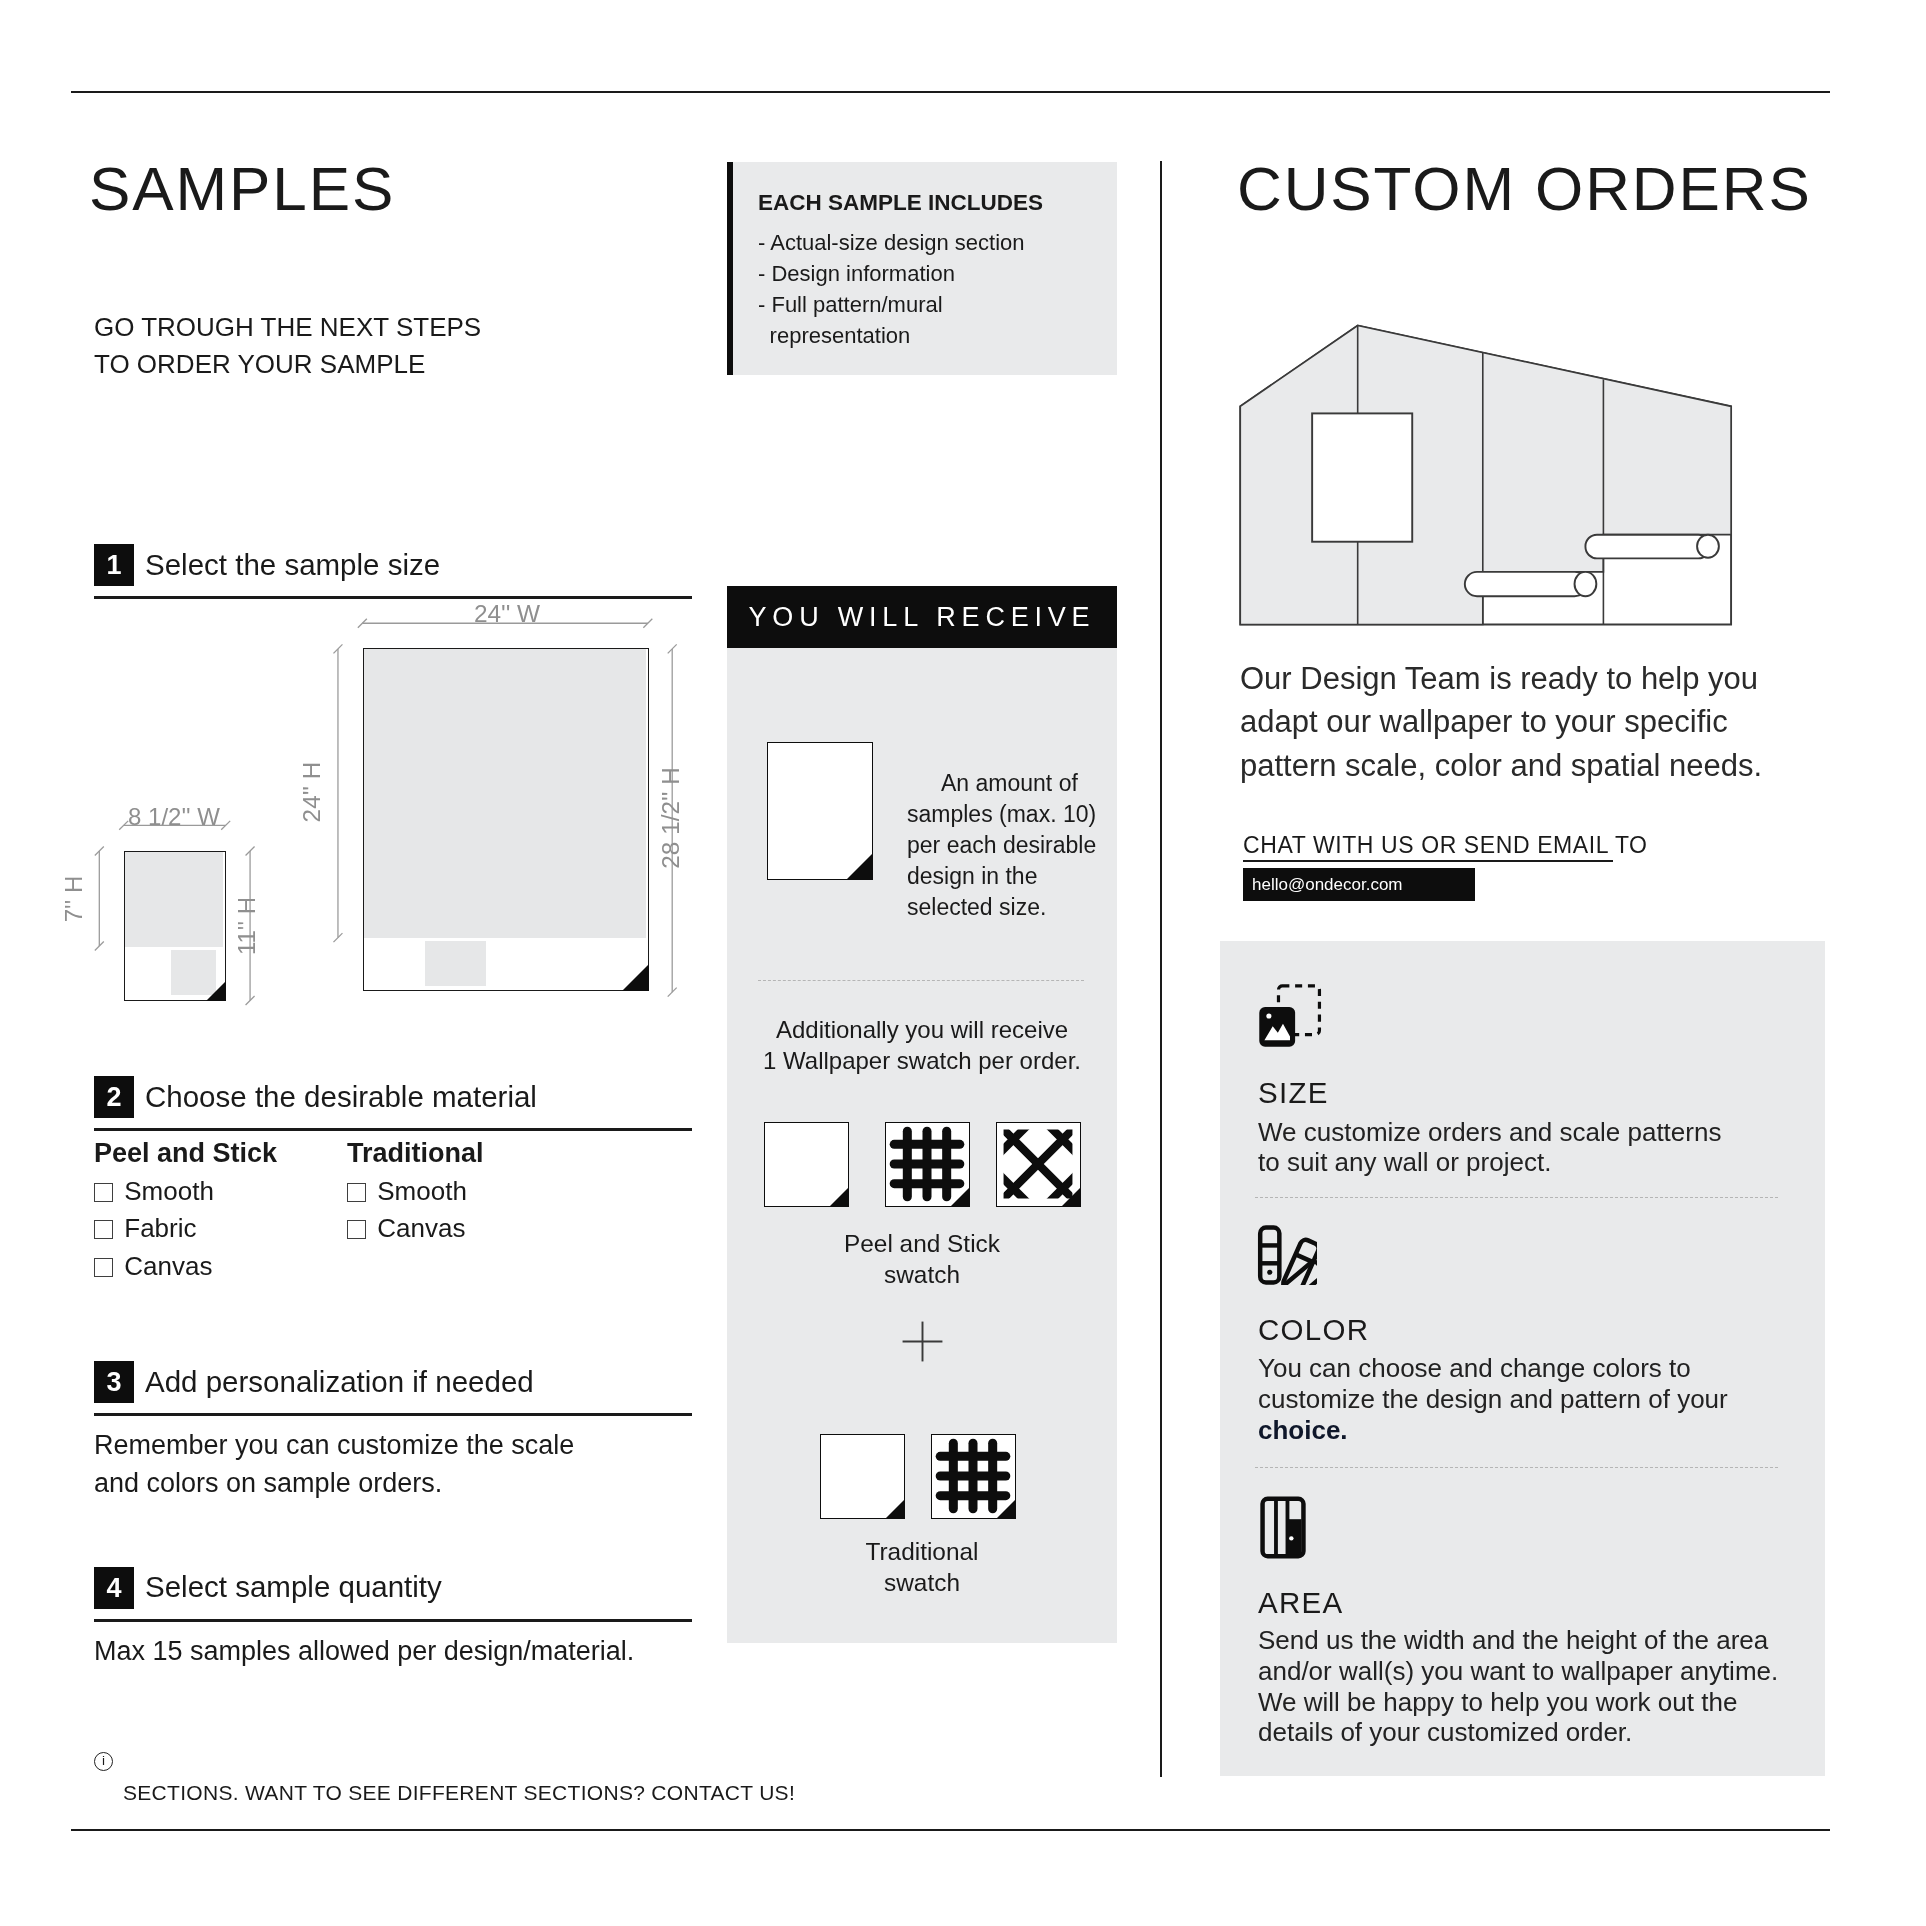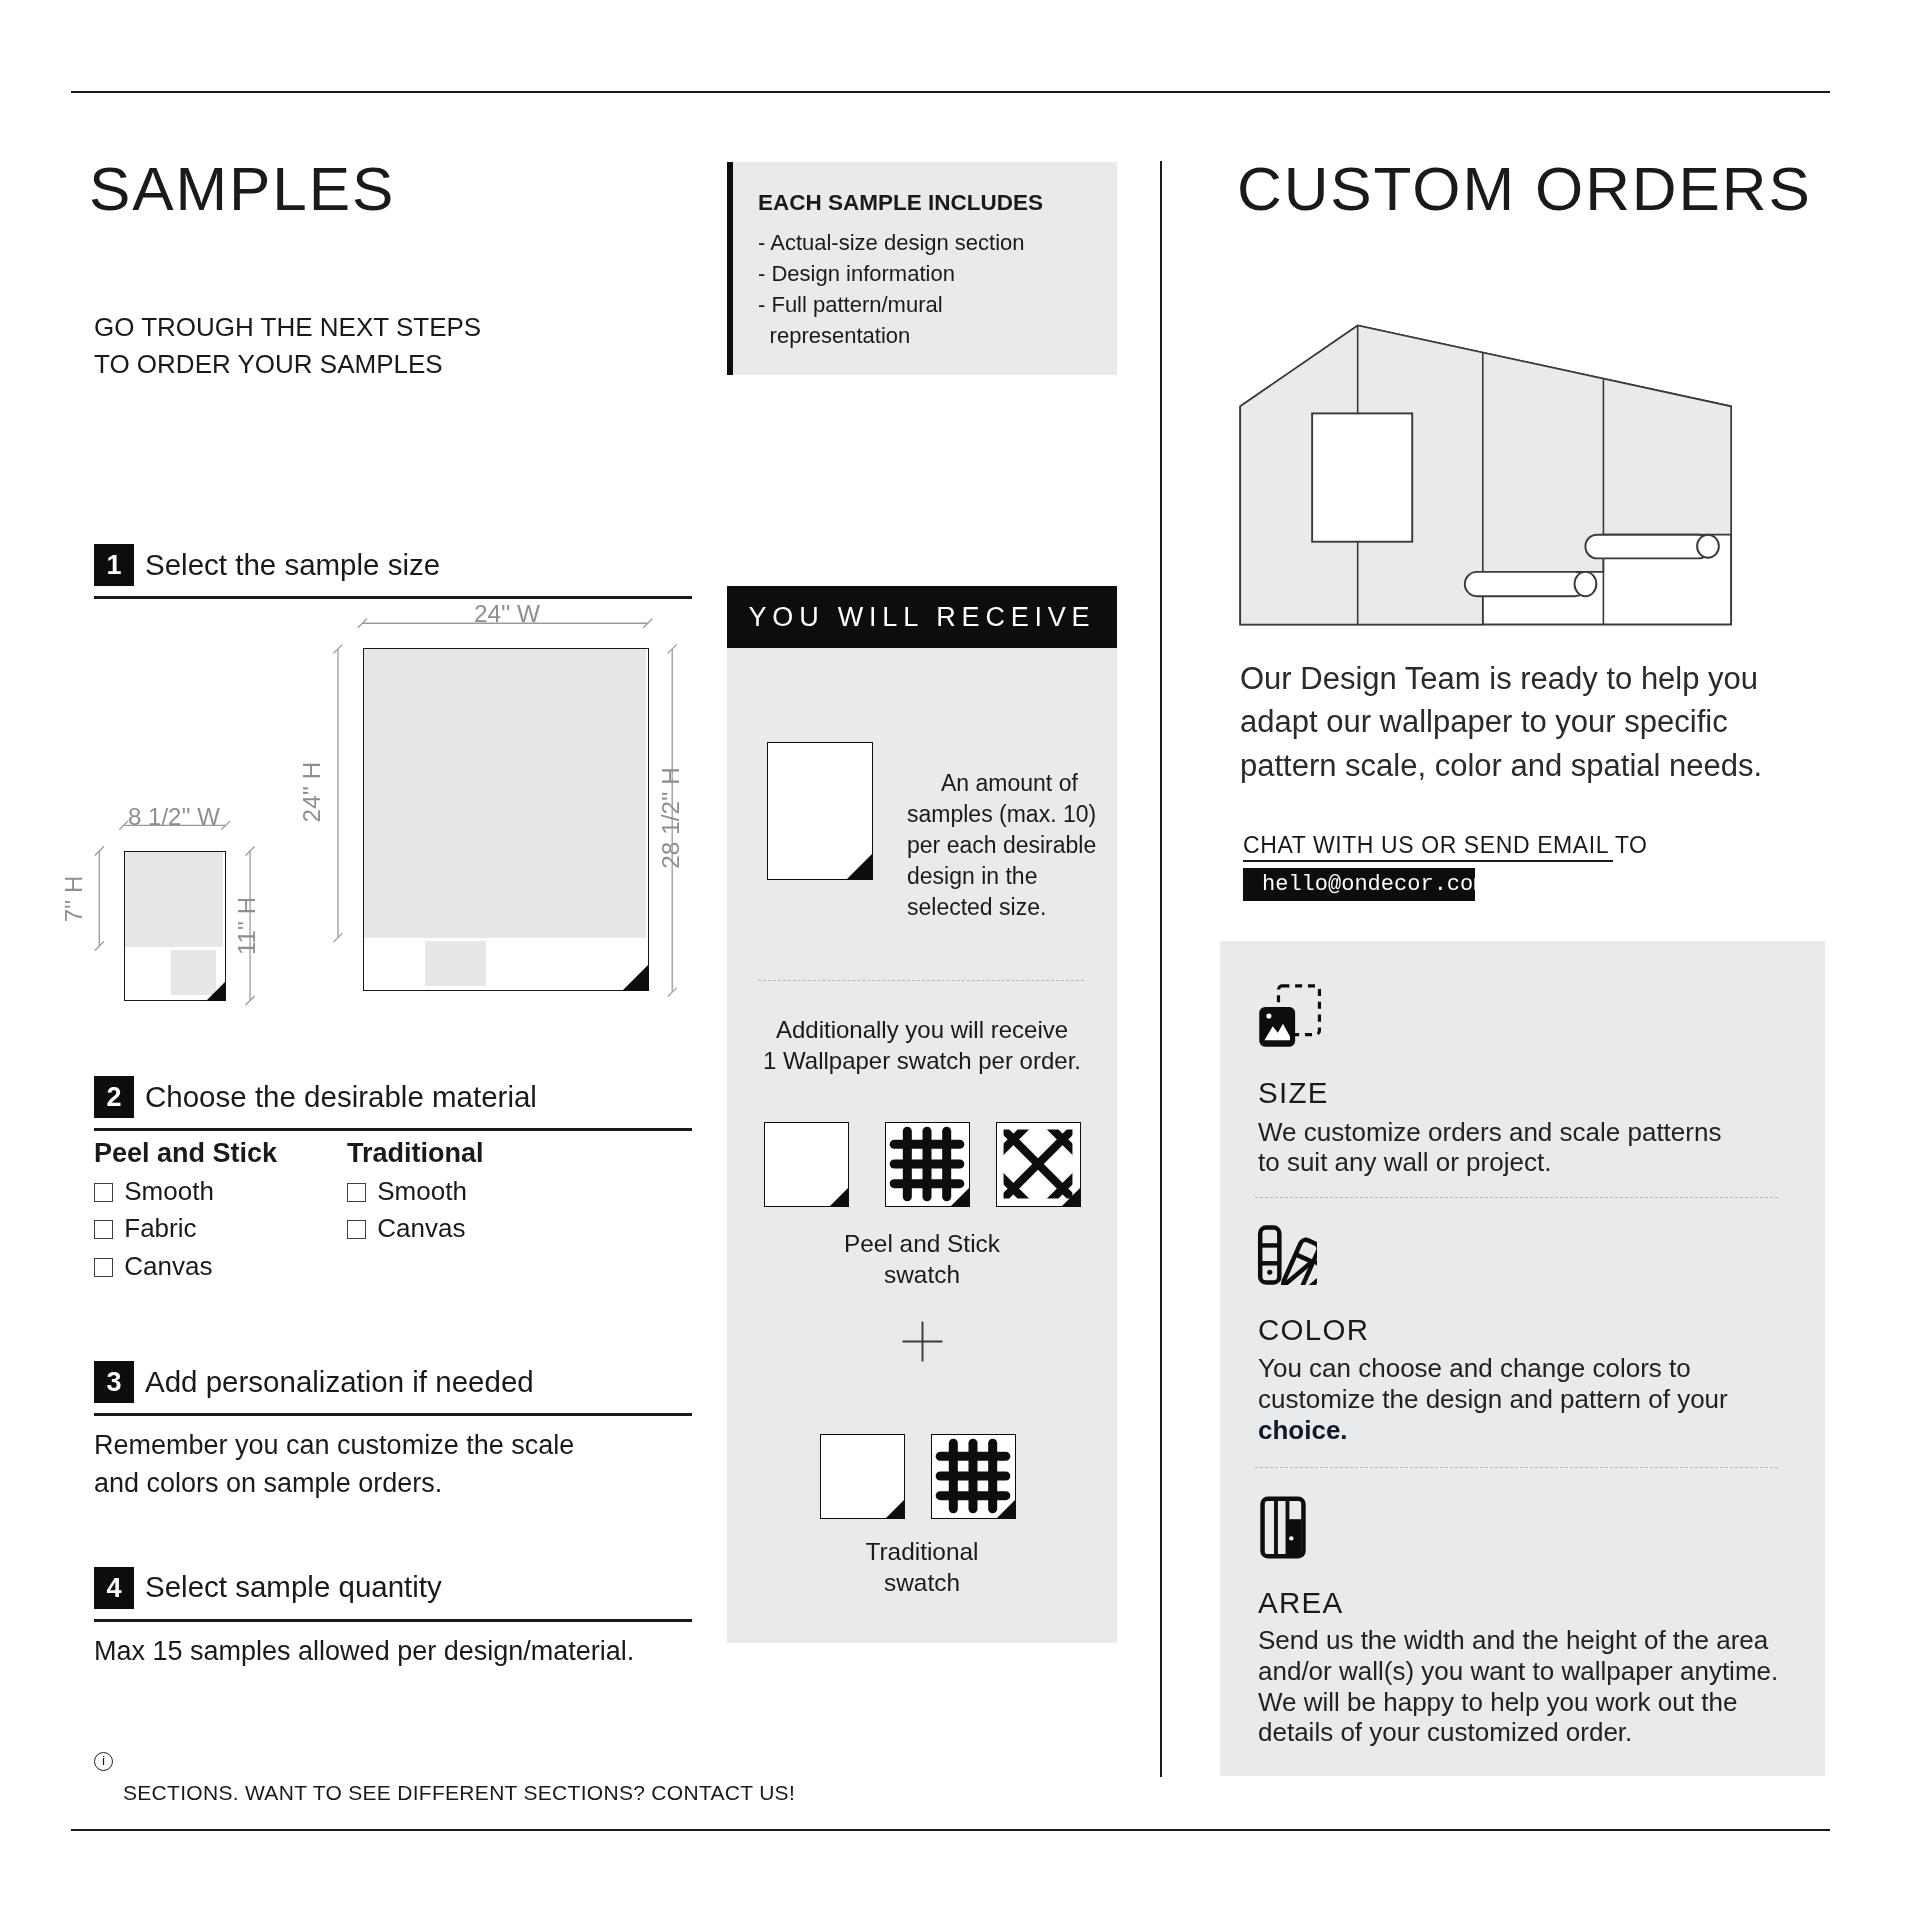--- a/index.html
+++ b/index.html
@@ -31,21 +31,21 @@
 
 <div id="canvas">
 
   <div class="abs rule" style="left:71px;top:91px;width:1759px;height:1.9px;"></div>
   <div class="abs rule" style="left:71px;top:1829px;width:1759px;height:1.9px;"></div>
   <div class="abs rule" style="left:1160px;top:161px;width:1.9px;height:1616px;"></div>
 
   <div class="abs big-title" style="left:89px;top:153px;">SAMPLES</div>
 
   <div class="abs body-txt" style="left:94px;top:312px;font-size:26px;">GO TROUGH THE NEXT STEPS</div>
-  <div class="abs body-txt" style="left:94px;top:349px;font-size:26px;">TO ORDER YOUR SAMPLES</div>
+  <div class="abs body-txt" style="left:94px;top:349px;font-size:26px;">TO ORDER YOUR SAMPLE</div>
 
   <div class="abs panel" style="left:727px;top:162px;width:390px;height:213px;">
     <div class="abs" style="left:0;top:0;width:6.4px;height:213px;background:#0d0d0d;"></div>
     <div class="abs" style="left:31px;top:28px;font-size:22.5px;font-weight:700;white-space:nowrap;">EACH SAMPLE INCLUDES</div>
     <div class="abs" style="left:31px;top:65px;font-size:22px;width:308px;line-height:31px;text-indent:-11.6px;padding-left:11.6px;">- Actual-size design section</div>
     <div class="abs" style="left:31px;top:96px;font-size:22px;width:308px;line-height:31px;text-indent:-11.6px;padding-left:11.6px;">- Design information</div>
     <div class="abs" style="left:31px;top:127px;font-size:22px;width:302px;line-height:31px;text-indent:-11.6px;padding-left:11.6px;">- Full pattern/mural representation</div>
   </div>
 
   <div class="abs num-box" style="left:94px;top:544px;">1</div>
@@ -229,21 +229,21 @@
     </g>
   </svg>
 
   <div class="abs nw" style="left:1240px;top:661px;font-size:31px;color:#2a2a2a;">Our Design Team is ready to help you</div>
   <div class="abs nw" style="left:1240px;top:704px;font-size:31px;color:#2a2a2a;">adapt our wallpaper to your specific</div>
   <div class="abs nw" style="left:1240px;top:748px;font-size:31px;color:#2a2a2a;">pattern scale, color and spatial needs.</div>
 
   <div class="abs nw" style="left:1243px;top:832px;font-size:23px;letter-spacing:0.6px;">CHAT WITH US OR SEND EMAIL TO</div>
   <div class="abs rule" style="left:1243px;top:860px;width:370px;height:1.9px;"></div>
   <div class="abs" style="left:1243px;top:868px;width:232px;height:33px;background:#0d0d0d;">
-    <span style="color:#fff;font-size:22px;line-height:33px;padding-left:19px;display:inline-block;font-family:Liberation Mono, monospace;">hello@ondecor.com</span>
+    <span style="color:#fff;font-size:17px;line-height:33px;padding-left:9px;display:inline-block;">hello@ondecor.com</span>
   </div>
 
   <div class="abs panel" style="left:1220px;top:941px;width:605px;height:835px;"></div>
 
   <svg class="abs" style="left:1258px;top:984px;" width="64" height="64" viewBox="0 0 100 100">
     <rect x="32" y="3" width="64" height="76" rx="6" fill="none" stroke="#0d0d0d" stroke-width="5" stroke-dasharray="11 9"></rect>
     <rect x="2" y="36" width="56" height="62" rx="9" fill="#0d0d0d"></rect>
     <path d="M10 88 L23 66 L31 76 L39 62 L50 82 L50 88 Z" fill="#ffffff"></path>
     <circle cx="17" cy="50" r="4" fill="#ffffff"></circle>
   </svg>

